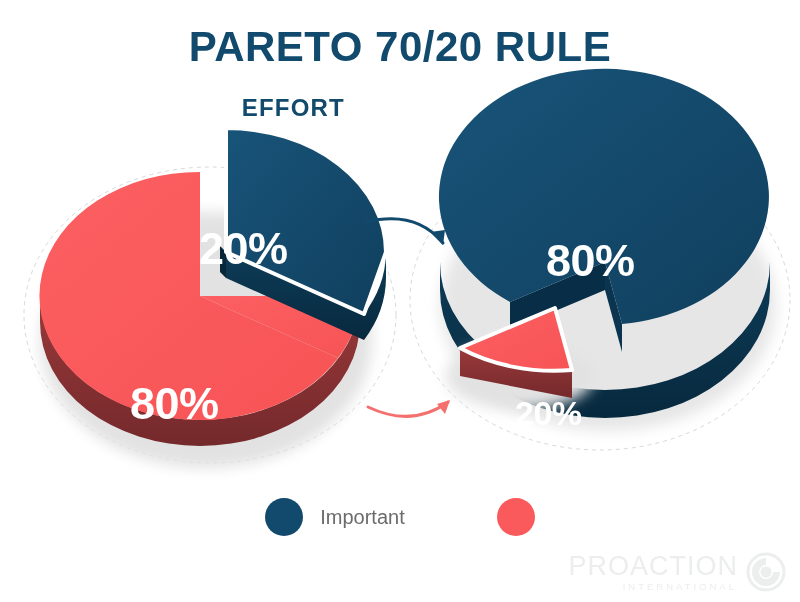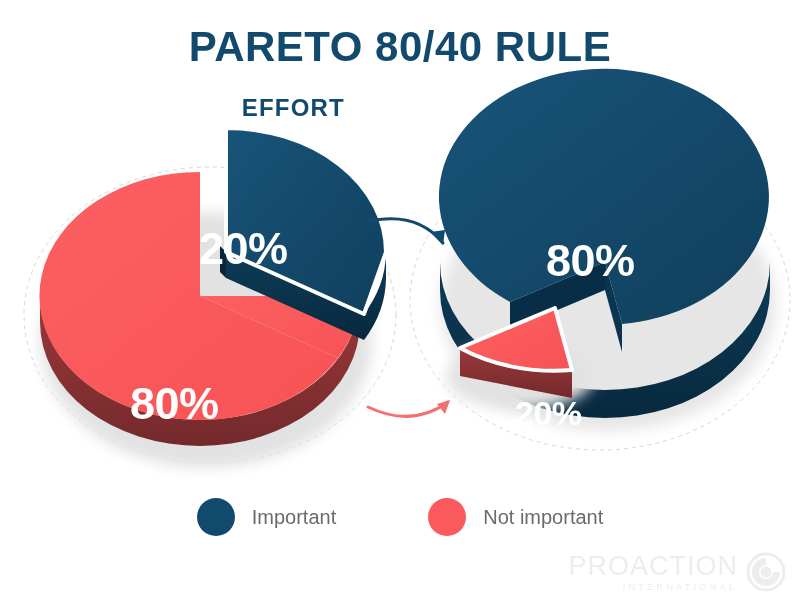--- a/index.html
+++ b/index.html
@@ -138,21 +138,21 @@
     margin-top: 2px;
     margin-right: 1px;
   }
   .wm-mark { width: 40px; height: 40px; flex: 0 0 auto; }
 </style>
 </head>
 <body>
 
 <div id="stage">
 
-  <div class="title">PARETO 80/40 RULE</div>
+  <div class="title">PARETO 70/20 RULE</div>
 
   <div class="section-label" id="label-effort">EFFORT</div>
   <div class="section-label" id="label-result">RESULT</div>
 
   <svg class="chart-svg" viewBox="0 0 800 602">
     <defs>
       <linearGradient id="navyTop" x1="0" y1="0" x2="1" y2="1">
         <stop offset="0%" stop-color="#185479"></stop>
         <stop offset="100%" stop-color="#103F5E"></stop>
       </linearGradient>
@@ -260,21 +260,20 @@
   <div class="pct" id="pct-result-major">80%</div>
   <div class="pct" id="pct-result-minor">20%</div>
 
   <div class="legend">
     <div class="legend-item">
       <span class="legend-swatch" style="background:#124A6E"></span>
       <span class="legend-label">Important</span>
     </div>
     <div class="legend-item">
       <span class="legend-swatch" style="background:#FB5A5C"></span>
-      <span class="legend-label">Not important</span>
     </div>
   </div>
 
   <div class="watermark">
     <div class="wm-text-block">
       <span class="wm-main">PROACTION</span>
       <span class="wm-sub">INTERNATIONAL</span>
     </div>
     <svg class="wm-mark" viewBox="0 0 40 40">
       <circle cx="20" cy="20" r="18" fill="none" stroke="#eceded" stroke-width="3"></circle>

